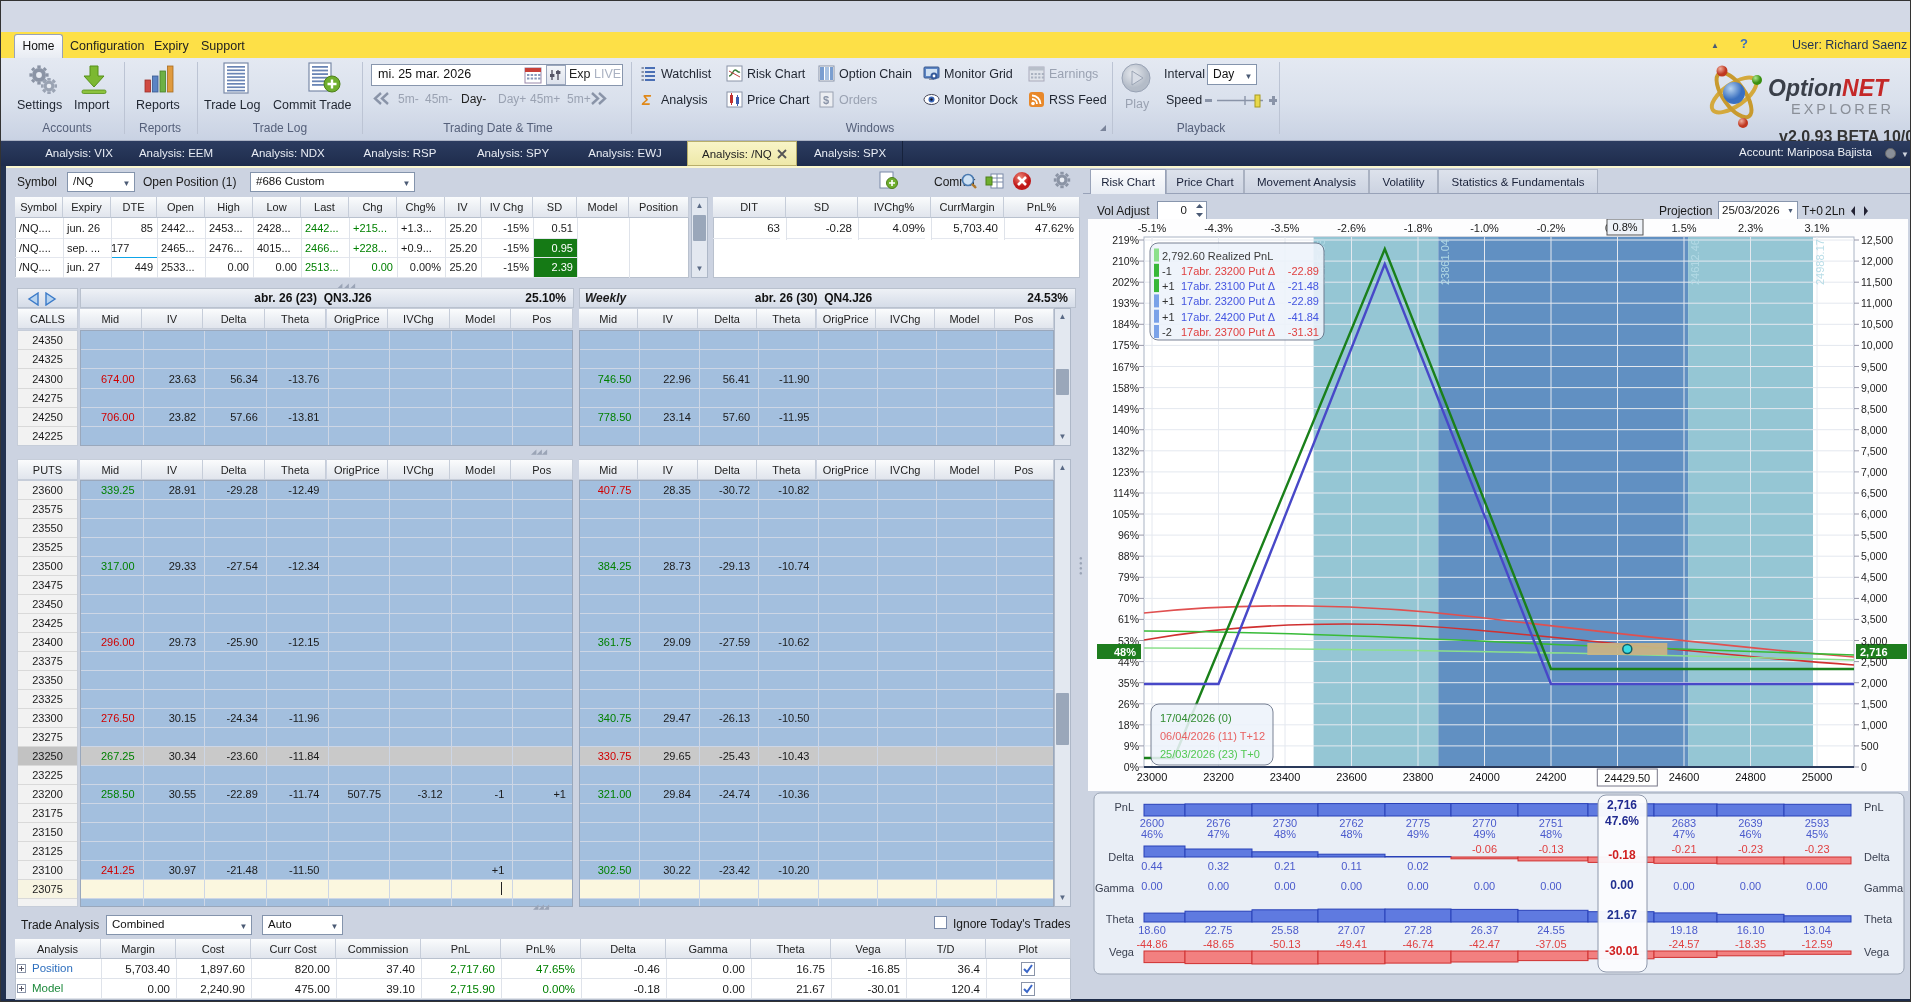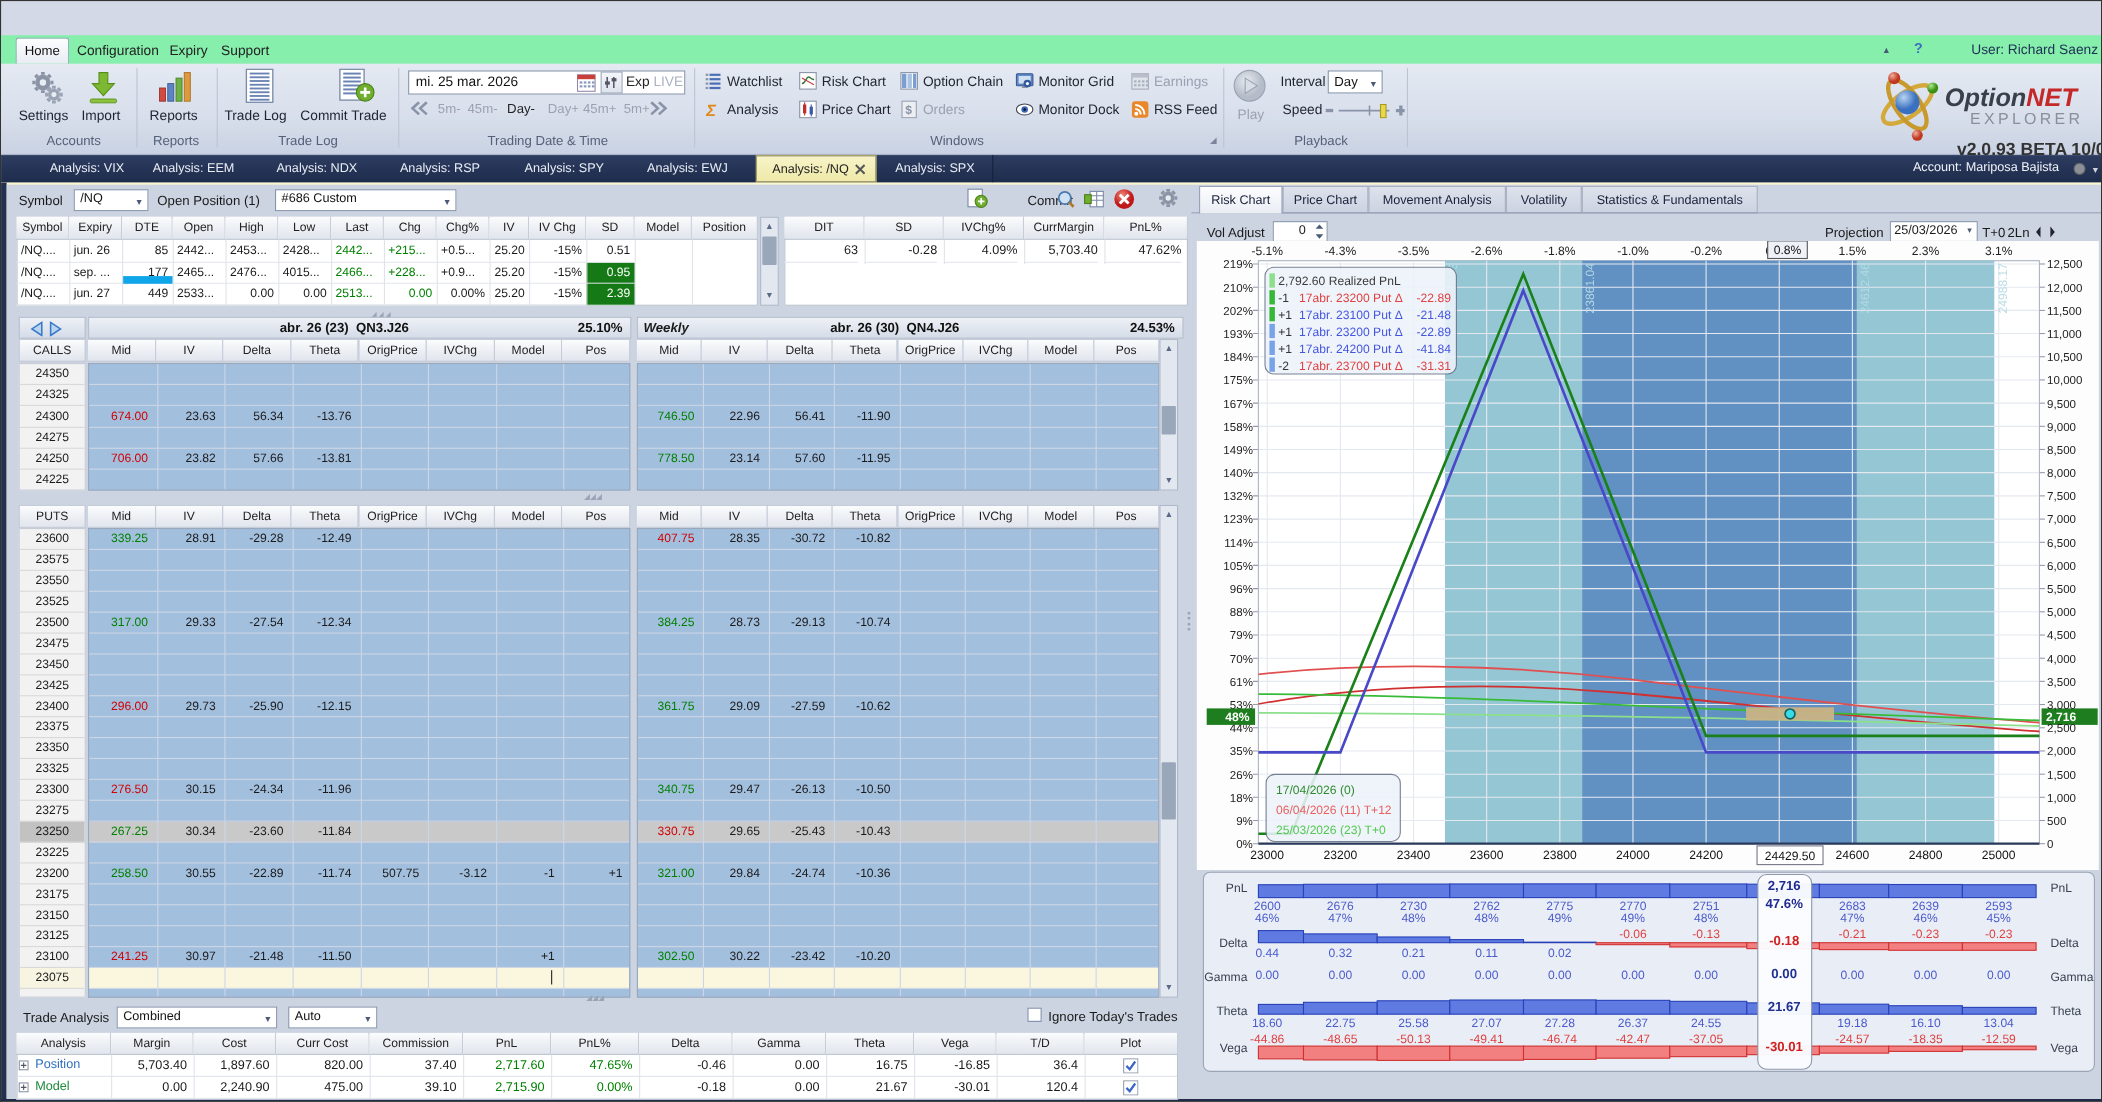--- a/index.html
+++ b/index.html
@@ -15,21 +15,21 @@
 .sbar{position:absolute;background:#e3e8f0;border:1px solid #aeb8c8}
 .sth{position:absolute;left:1px;background:#9aa7ba;border-radius:1px}
 .arr{position:absolute;left:0;width:100%;text-align:center;color:#5a6a85;font-size:8px;line-height:14px}
 .dd{position:absolute;background:#fff;border:1px solid #8494ac;font-size:11.5px;color:#111}
 .dd .tx{position:absolute;left:5px;top:2px}
 .dd .ar{position:absolute;right:2px;top:3px;width:11px;height:11px;color:#4a5a74;font-size:8px;text-align:center;line-height:11px}
 .glabel{position:absolute;color:#55607a;font-size:12px;text-align:center;white-space:nowrap}
 .ribname{position:absolute;font-size:12.5px;color:#1f2530;white-space:nowrap}
 </style></head><body>
 <div id="app">
-<div class="abs" style="left:0;top:31px;width:1911px;height:26px;background:#86efac">
+<div class="abs" style="left:0;top:31px;width:1911px;height:26px;background:#fde047">
 <div class="abs" style="left:13px;top:2px;width:49px;height:24px;background:linear-gradient(#fdfdfe,#e8ecf3);border:1px solid #98a2b8;border-bottom:none;border-radius:3px 3px 0 0;text-align:center;line-height:22px;font-size:12px;color:#111">Home</div>
 <div class="tt" style="left:69px;top:7px;font-size:12.5px;color:#222">Configuration</div>
 <div class="tt" style="left:153px;top:7px;font-size:12.5px;color:#222">Expiry</div>
 <div class="tt" style="left:200px;top:7px;font-size:12.5px;color:#222">Support</div>
 <div class="tt" style="left:1710px;top:9px;color:#4a5a74;font-size:8px">▲</div>
 <div class="tt" style="left:1739px;top:4px;color:#3a6ec0;font-size:13px;font-weight:bold">?</div>
 <div class="tt" style="left:1791px;top:6px;font-size:12.5px;color:#1e3055">User: Richard Saenz</div>
 </div>
 <div class="abs" style="left:0;top:57px;width:1911px;height:83px;background:linear-gradient(#e4e9f2,#d9e0ec 55%,#c9d2e3);border-bottom:1px solid #aab2c4">
 <div class="abs" style="left:123px;top:4px;width:1px;height:72px;background:#bcc4d4"></div>
@@ -349,27 +349,27 @@
 <div class="hdrcell" style="left:571px;top:29px;width:52px;height:21px;border-bottom:1px solid #b9c1ce">Model</div>
 <div class="hdrcell" style="left:623px;top:29px;width:60px;height:21px;border-bottom:1px solid #b9c1ce">Position</div>
 <div class="num" style="left:9px;top:51.0px;width:48px;height:19.7px;text-align:left;padding-left:4px;border-bottom:1px solid #e4e7ee">/NQ....</div>
 <div class="num" style="left:57px;top:51.0px;width:48px;height:19.7px;text-align:left;padding-left:4px;border-bottom:1px solid #e4e7ee">jun. 26</div>
 <div class="num" style="left:105px;top:51.0px;width:46px;height:19.7px;text-align:right;padding-right:4px;border-bottom:1px solid #e4e7ee">85</div>
 <div class="num" style="left:151px;top:51.0px;width:48px;height:19.7px;text-align:left;padding-left:4px;border-bottom:1px solid #e4e7ee">2442...</div>
 <div class="num" style="left:199px;top:51.0px;width:48px;height:19.7px;text-align:left;padding-left:4px;border-bottom:1px solid #e4e7ee">2453...</div>
 <div class="num" style="left:247px;top:51.0px;width:48px;height:19.7px;text-align:left;padding-left:4px;border-bottom:1px solid #e4e7ee">2428...</div>
 <div class="num" style="left:295px;top:51.0px;width:48px;height:19.7px;text-align:left;padding-left:4px;color:#008000;border-bottom:1px solid #e4e7ee">2442...</div>
 <div class="num" style="left:343px;top:51.0px;width:48px;height:19.7px;text-align:left;padding-left:4px;color:#008000;border-bottom:1px solid #e4e7ee">+215...</div>
-<div class="num" style="left:391px;top:51.0px;width:48px;height:19.7px;text-align:left;padding-left:4px;border-bottom:1px solid #e4e7ee">+0.5...</div>
+<div class="num" style="left:391px;top:51.0px;width:48px;height:19.7px;text-align:left;padding-left:4px;border-bottom:1px solid #e4e7ee">+1.3...</div>
 <div class="num" style="left:439px;top:51.0px;width:36px;height:19.7px;text-align:right;padding-right:4px;border-bottom:1px solid #e4e7ee">25.20</div>
 <div class="num" style="left:475px;top:51.0px;width:52px;height:19.7px;text-align:right;padding-right:4px;border-bottom:1px solid #e4e7ee">-15%</div>
 <div class="num" style="left:527px;top:51.0px;width:44px;height:19.7px;text-align:right;padding-right:4px;border-bottom:1px solid #e4e7ee">0.51</div>
 <div class="num" style="left:9px;top:70.7px;width:48px;height:19.7px;text-align:left;padding-left:4px;border-bottom:1px solid #e4e7ee">/NQ....</div>
 <div class="num" style="left:57px;top:70.7px;width:48px;height:19.7px;text-align:left;padding-left:4px;border-bottom:1px solid #e4e7ee">sep. ...</div>
-<div class="num" style="left:105px;top:70.7px;width:46px;height:19.7px;text-align:right;padding-right:4px;border-bottom:7px solid #0ea5e9">177</div>
+<div class="num" style="left:105px;top:70.7px;width:46px;height:19.7px;text-align:left;padding-right:4px;border-bottom:1px solid #0ea5e9">177</div>
 <div class="num" style="left:151px;top:70.7px;width:48px;height:19.7px;text-align:left;padding-left:4px;border-bottom:1px solid #e4e7ee">2465...</div>
 <div class="num" style="left:199px;top:70.7px;width:48px;height:19.7px;text-align:left;padding-left:4px;border-bottom:1px solid #e4e7ee">2476...</div>
 <div class="num" style="left:247px;top:70.7px;width:48px;height:19.7px;text-align:left;padding-left:4px;border-bottom:1px solid #e4e7ee">4015...</div>
 <div class="num" style="left:295px;top:70.7px;width:48px;height:19.7px;text-align:left;padding-left:4px;color:#008000;border-bottom:1px solid #e4e7ee">2466...</div>
 <div class="num" style="left:343px;top:70.7px;width:48px;height:19.7px;text-align:left;padding-left:4px;color:#008000;border-bottom:1px solid #e4e7ee">+228...</div>
 <div class="num" style="left:391px;top:70.7px;width:48px;height:19.7px;text-align:left;padding-left:4px;border-bottom:1px solid #e4e7ee">+0.9...</div>
 <div class="num" style="left:439px;top:70.7px;width:36px;height:19.7px;text-align:right;padding-right:4px;border-bottom:1px solid #e4e7ee">25.20</div>
 <div class="num" style="left:475px;top:70.7px;width:52px;height:19.7px;text-align:right;padding-right:4px;border-bottom:1px solid #e4e7ee">-15%</div>
 <div class="num" style="left:527px;top:70.7px;width:44px;height:19.7px;text-align:right;padding-right:4px;background:#157a15;color:#fff;border-bottom:1px solid #e4e7ee">0.95</div>
 <div class="num" style="left:9px;top:90.4px;width:48px;height:19.7px;text-align:left;padding-left:4px;border-bottom:1px solid #e4e7ee">/NQ....</div>

